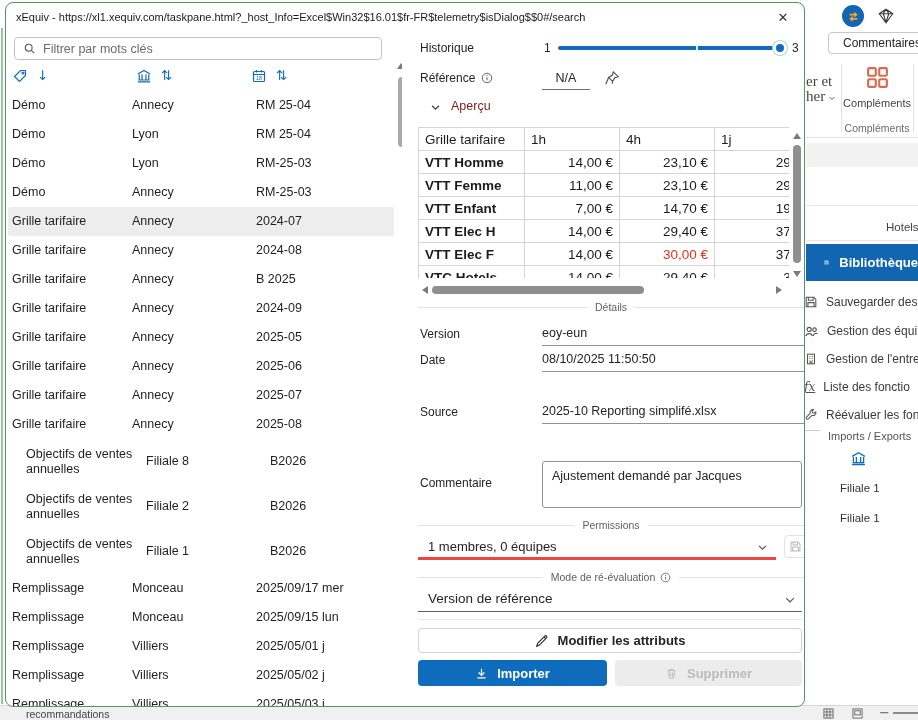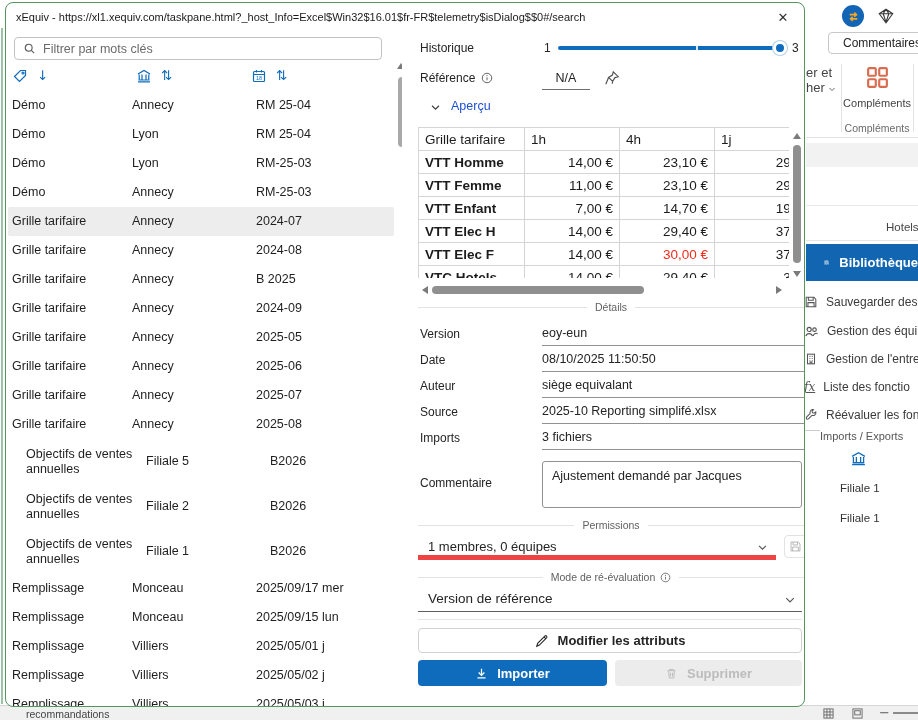--- a/index.html
+++ b/index.html
@@ -9,34 +9,34 @@
   .abs{position:absolute;}
   svg{display:block;}
   .uni{font-family:"DejaVu Sans",sans-serif;}
 
   
   .xl-greenline{left:1px;top:28px;width:2px;height:676px;background:#9cc3a8;}
   .xl-logo-circle{left:842px;top:5px;width:22px;height:22px;border-radius:50%;background:#1265b4;display:flex;align-items:center;justify-content:center;}
   .xl-diamond{left:877px;top:7px;color:#3b3b3b;}
   .xl-comments{left:828px;top:32px;width:96px;height:22px;border:1px solid #c8c8c8;border-radius:4px;background:#fff;display:flex;align-items:center;gap:6px;padding:0 8px;font-size:12px;color:#252525;overflow:hidden;white-space:nowrap;}
   .xl-paren{left:802px;top:60px;font-size:10px;color:#555;}
-  .xl-clip{left:806px;top:65px;font-size:13px;color:#444;line-height:15px;white-space:nowrap;}
+  .xl-clip{left:806px;top:74px;font-size:15px;color:#444;line-height:15px;white-space:nowrap;font-family:Liberation Serif, serif;}
   .xl-clip .chev{display:inline-block;vertical-align:middle;margin-left:3px;color:#666;}
   .xl-vdiv{top:64px;width:1px;height:68px;background:#e3e3e3;}
   .xl-addin{left:844px;top:66px;width:66px;display:flex;flex-direction:column;align-items:center;gap:8px;font-size:11px;color:#444;}
   .xl-addin-group{left:844px;top:122px;width:66px;text-align:center;font-size:10.5px;color:#6b6b6b;}
   .xl-ribbonline{left:806px;right:0;top:137px;height:1px;background:#e3e3e3;}
   .xl-grayband{left:806px;right:0;top:143px;height:24px;background:#f2f2f2;}
   .xl-thinline{left:806px;right:0;top:205px;height:1px;background:#e8e8e8;}
   .xl-hotels{left:886px;top:221px;font-size:11.5px;color:#444;white-space:nowrap;}
   .xl-hotline{left:806px;right:0;top:240px;height:1px;background:#e5e5e5;}
   .xl-libbar{left:806px;right:0;top:244px;height:37px;background:var(--libblue);color:#fff;display:flex;align-items:center;gap:10px;padding-left:18px;font-weight:700;font-size:13px;white-space:nowrap;}
   .xl-item{left:804px;height:28px;display:flex;align-items:center;gap:8px;font-size:12px;color:#3a3a3a;white-space:nowrap;}
   .xl-item .ic{color:#555;text-decoration:underline;}
-  .xl-impexp{left:798px;top:430px;display:flex;align-items:flex-start;font-size:11px;color:#555;white-space:nowrap;}
+  .xl-impexp{left:798px;top:430px;display:flex;align-items:flex-start;gap:8px;font-size:11px;color:#555;white-space:nowrap;}
   .impline{width:22px;height:1px;background:#ccc;}
   .xl-bankblue{left:850px;top:450px;color:var(--accent);}
   .xl-filiale{left:840px;font-size:11.5px;color:#333;}
   .xl-statusbar{left:0;right:0;top:705px;height:15px;background:#f0f0f0;border-top:1px solid #d6d6d6;}
   .sb-text{left:2px;top:708px;font-size:10.5px;color:#444;padding-left:24px;}
   .sb-ic{top:708px;color:#666;}
   .sb-minus{left:879px;top:705px;font-size:13px;color:#666;}
   .sb-zoomline{left:893px;top:712px;width:25px;height:1.5px;background:#8a8a8a;}
 
   
@@ -73,21 +73,21 @@
   .hist-row .rlabel{position:absolute;left:0;top:4px;}
   .smin{position:absolute;left:124px;top:4px;font-size:12px;color:#242424;}
   .smax{position:absolute;left:372px;top:4px;font-size:12px;color:#242424;}
   .strack{position:absolute;left:138px;top:9px;width:222px;height:4px;border-radius:2px;background:var(--accent);}
   .strack::after{content:"";position:absolute;left:62%;top:0;width:2px;height:4px;background:#fff;opacity:.85;}
   .sthumb{position:absolute;right:-7px;top:-5px;width:14px;height:14px;border-radius:50%;background:var(--accent);border:3px solid #fff;box-shadow:0 0 0 1px #b5cfe7;}
   .ref-row{position:absolute;left:2px;top:36px;right:0;height:24px;}
   .ref-row .rlabel{position:absolute;left:0;top:4px;display:flex;gap:6px;align-items:center;}
   .refval{position:absolute;left:122px;top:0;width:48px;text-align:center;height:23px;line-height:23px;font-size:12.5px;color:#242424;border-bottom:1px solid #6f6f6f;}
   .pin{position:absolute;left:184px;top:3px;color:#555;}
-  .apercu-head{position:absolute;left:12px;top:68px;display:flex;align-items:flex-end;gap:10px;font-size:12.5px;color:#1d4ed8;}
+  .apercu-head{position:absolute;left:12px;top:68px;display:flex;align-items:flex-end;gap:10px;font-size:12.5px;color:#7f1d1d;}
   .info{color:#555;}
 
   .ptable-wrap{position:absolute;left:0;top:96px;width:371px;height:151px;overflow:hidden;}
   table.ptable{border-collapse:collapse;width:390px;table-layout:fixed;font-size:13.5px;color:#1c1c1c;}
   .ptable th,.ptable td{border:1px solid #d5d5d5;height:23px;padding:0 6px;overflow:hidden;white-space:nowrap;}
   .ptable th{font-weight:400;text-align:left;}
   .ptable td.pc0{font-weight:700;}
   .ptable td.pc1,.ptable td.pc2,.ptable td.pc3{text-align:right;padding-left:16px;}
   .ptable .red{color:var(--red);}
   .col0{width:106px;}.col1{width:95px;}.col2{width:95px;}.col3{width:94px;}
@@ -99,21 +99,21 @@
   .hsb .tri-right{position:absolute;right:4px;top:1px;}
   .hsb-thumb{position:absolute;left:14px;top:1px;width:212px;height:8px;background:#8f8f8f;border-radius:4px;}
 
   .divlabel{position:absolute;left:0;right:0;display:flex;align-items:center;gap:8px;color:#616161;font-size:10.5px;white-space:nowrap;}
   .divlabel::before,.divlabel::after{content:"";flex:1;height:1px;background:#e3e3e3;}
   .frow{position:absolute;left:2px;right:0;height:26px;}
   .frow .rlabel{position:absolute;left:0;top:6px;}
   .fval{position:absolute;left:122px;right:0;top:0;height:25px;line-height:25px;border-bottom:1px solid #929292;font-size:12.5px;color:#242424;white-space:nowrap;overflow:hidden;}
   .commentlabel{position:absolute;left:2px;top:445px;}
   .commentbox{position:absolute;left:124px;right:2px;top:430px;height:47px;border:1px solid #929292;border-radius:3px;padding:7px 9px;font-size:12.5px;color:#242424;}
-  .permsel{position:absolute;left:0;top:502px;width:358px;height:27px;border-bottom:5px solid #ef4444;font-size:13px;color:#242424;line-height:27px;padding-left:10px;}
+  .permsel{position:absolute;left:0;top:502px;width:358px;height:27px;border-bottom:3px solid #ef4444;font-size:13px;color:#242424;line-height:27px;padding-left:10px;}
   .permsel .chev{position:absolute;right:8px;top:9px;color:#555;}
   .savebtn{position:absolute;left:366px;top:504px;width:23px;height:23px;border:1px solid #e2e2e2;border-radius:4px;display:flex;align-items:center;justify-content:center;color:#b5b5b5;background:#fff;}
   .modesel{position:absolute;left:0;top:554px;right:2px;height:27px;border-bottom:1px solid #5f5f5f;font-size:13.5px;color:#242424;line-height:27px;padding-left:10px;}
   .modesel .chev{position:absolute;right:6px;top:9px;color:#555;}
   .modeline2{position:absolute;left:0;right:2px;top:588px;height:1px;background:#e6e6e6;}
   .btn-modify{position:absolute;left:0;right:2px;top:597px;height:25px;border:1px solid #d1d1d1;border-radius:4px;background:#fff;display:flex;align-items:center;justify-content:center;gap:9px;font-size:13px;font-weight:700;color:#242424;}
   .btn-import{position:absolute;left:0;top:629px;width:189px;height:26px;background:var(--accent);border:none;border-radius:4px;color:#fff;display:flex;align-items:center;justify-content:center;gap:9px;font-size:13px;font-weight:700;text-align:center;}
   .btn-delete{position:absolute;left:197px;right:2px;top:629px;height:26px;background:#ececec;border:none;border-radius:4px;color:#bcbcbc;display:flex;align-items:center;justify-content:center;gap:9px;font-size:13px;font-weight:700;}
 </style>
 </head>
@@ -339,21 +339,21 @@
             <div class="lc2">Annecy</div>
             <div class="lc3">2025-07</div>
           </div>
           <div class="lrow">
             <div class="lc1">Grille tarifaire</div>
             <div class="lc2">Annecy</div>
             <div class="lc3">2025-08</div>
           </div>
           <div class="lrow tall">
             <div class="lc1">Objectifs de ventes annuelles</div>
-            <div class="lc2">Filiale 5</div>
+            <div class="lc2">Filiale 8</div>
             <div class="lc3">B2026</div>
           </div>
           <div class="lrow tall">
             <div class="lc1">Objectifs de ventes annuelles</div>
             <div class="lc2">Filiale 2</div>
             <div class="lc3">B2026</div>
           </div>
           <div class="lrow tall">
             <div class="lc1">Objectifs de ventes annuelles</div>
             <div class="lc2">Filiale 1</div>
@@ -494,31 +494,23 @@
         </div>
 
       <div class="frow" style="top:290px">
         <span class="rlabel">Version</span>
         <span class="fval">eoy-eun</span>
       </div>
       <div class="frow" style="top:316px">
         <span class="rlabel">Date</span>
         <span class="fval">08/10/2025 11:50:50</span>
       </div>
-      <div class="frow" style="top:342px">
-        <span class="rlabel">Auteur</span>
-        <span class="fval">siège equivalant</span>
-      </div>
       <div class="frow" style="top:368px">
         <span class="rlabel">Source</span>
         <span class="fval">2025-10 Reporting simplifé.xlsx</span>
-      </div>
-      <div class="frow" style="top:394px">
-        <span class="rlabel">Imports</span>
-        <span class="fval">3 fichiers</span>
       </div>
 
       <span class="rlabel commentlabel">Commentaire</span>
       <div class="commentbox">Ajustement demandé par Jacques</div>
 
       <div class="divlabel" style="top:488px">
           <span>Permissions</span>
         </div>
       <div class="permsel">
         <span>1 membres, 0 équipes</span>

